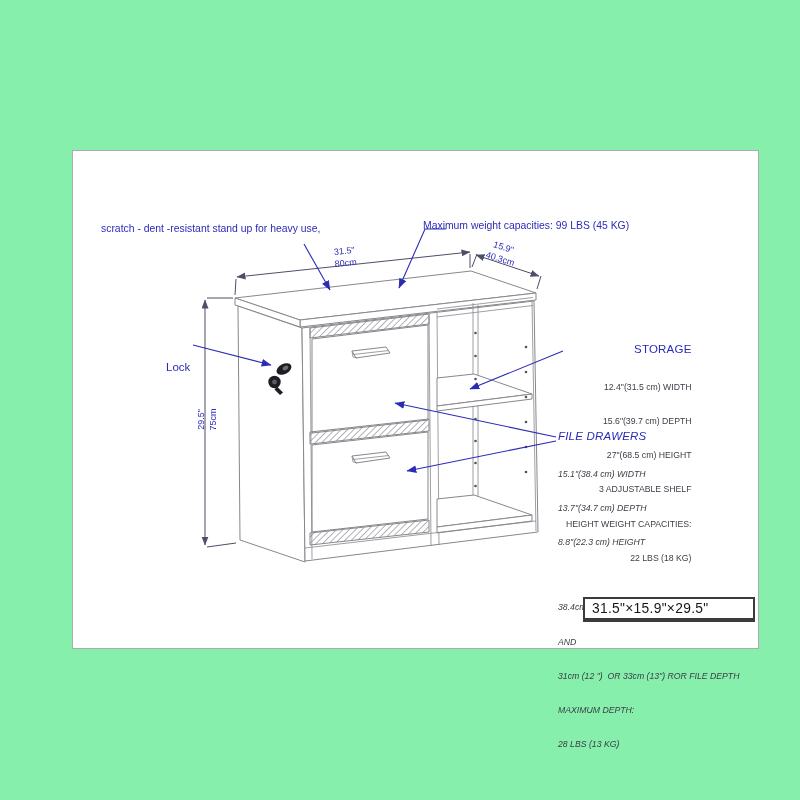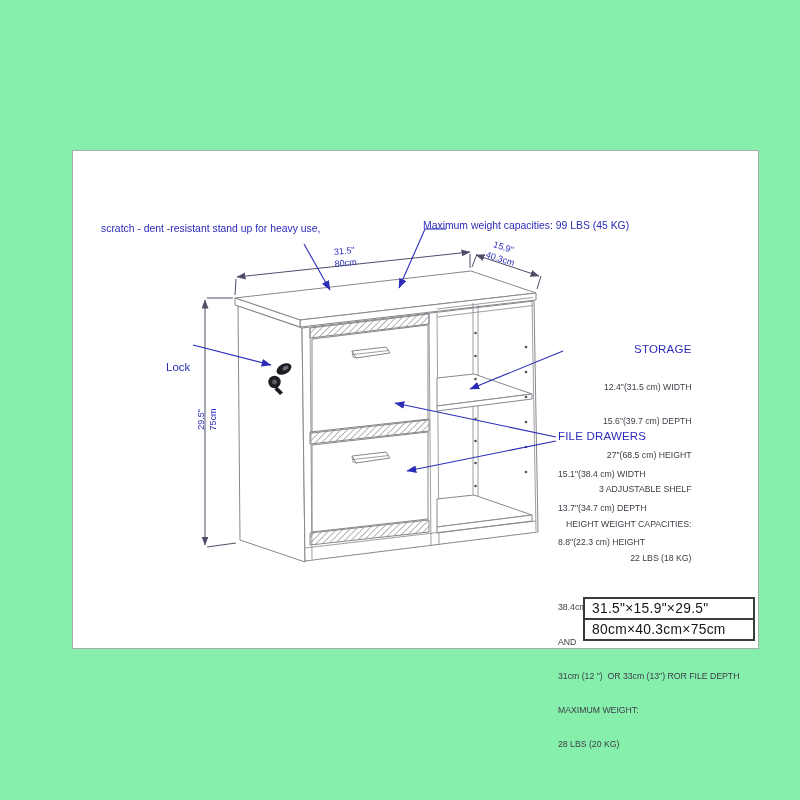--- a/index.html
+++ b/index.html
@@ -170,33 +170,32 @@
     <div class="spec-lines">
       <div>12.4"(31.5 cm) WIDTH</div>
       <div>15.6"(39.7 cm) DEPTH</div>
       <div>27"(68.5 cm) HEIGHT</div>
       <div>3 ADJUSTABLE SHELF</div>
       <div>HEIGHT WEIGHT CAPACITIES:</div>
       <div>22 LBS (18 KG)</div>
     </div>
   </div>
 
-  <div class="specblock" style="left:558px;top:430px;">
+  <div class="specblock" style="left:558px;top:430px;font-style:italic;">
     <div class="spec-h">FILE DRAWERS</div>
     <div class="spec-lines">
       <div>15.1"(38.4 cm) WIDTH</div>
       <div>13.7"(34.7 cm) DEPTH</div>
       <div>8.8"(22.3 cm) HEIGHT</div>
     </div>
     <div class="spec-lines" style="margin-top:8px;">
       <div>38.4cm (15 ") FOR FILE WIDTH</div>
       <div>AND</div>
       <div>31cm (12 ")  OR 33cm (13") ROR FILE DEPTH</div>
-      <div>MAXIMUM WEIGHT:</div>
-      <div>28 LBS (20 KG)</div>
+      <div>MAXIMUM DEPTH:</div>
+      <div>28 LBS (13 KG)</div>
     </div>
   </div>
 
   <div class="sumbox">
     <div class="sumrow first">31.5"×15.9"×29.5"</div>
-    <div class="sumrow">80cm×40.3cm×75cm</div>
   </div>
 </div>
 
 </body></html>

